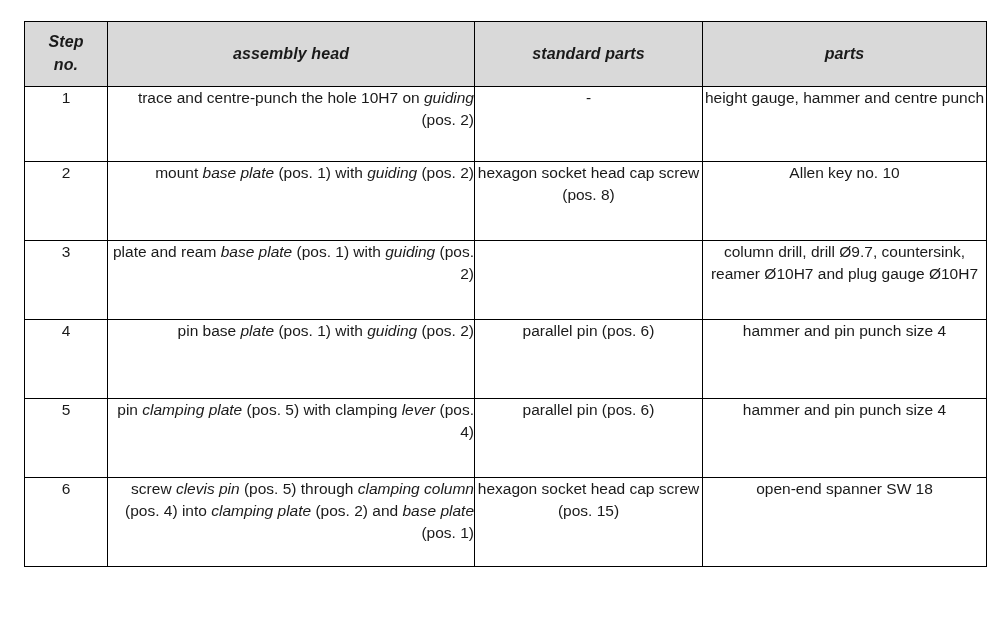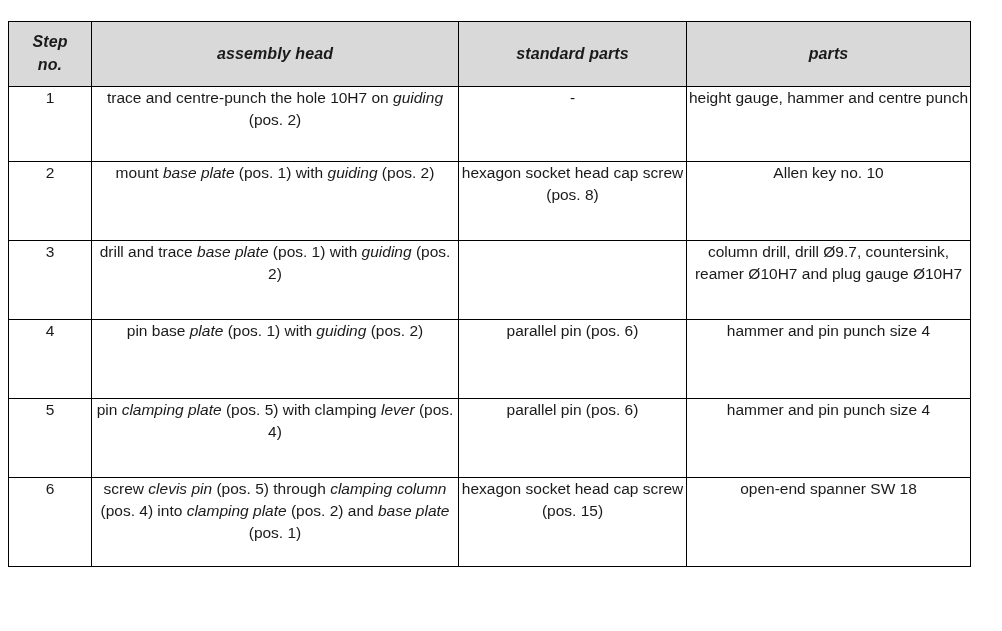--- a/index.html
+++ b/index.html
@@ -10,21 +10,21 @@
   body {
     width: 1002px;
     height: 631px;
     font-family: "Liberation Sans", sans-serif;
     color: #1a1a1a;
     overflow: hidden;
   }
 
   #table-wrap {
     position: absolute;
-    left: 8px;
+    left: 24px;
     top: 21px;
     width: 962px;
   }
 
   table.assembly-table {
     border-collapse: collapse;
     width: 962px;
     table-layout: fixed;
     background: #ffffff;
   }
@@ -56,21 +56,21 @@
     letter-spacing: 0.1px;
   }
   th.h-step { line-height: 1.28; }
 
   
   td.cell-step {
     text-align: center;
     padding: 9px 4px 6px 4px;
   }
   td.cell-asm {
-    text-align: center;
+    text-align: right;
     padding: 9px 10px 6px 12px;
   }
   td.cell-parts,
   td.cell-tools {
     text-align: center;
     padding: 9px 8px 6px 8px;
   }
 
   
   tr.r-0 td { height: 74px; }
@@ -118,21 +118,21 @@
           <td class="cell-step">2</td>
           <td class="cell-asm">
             <span class="cell-text"><span>mount </span><span class="em">base plate</span><span> (pos. 1) with </span><span class="em">guiding</span><span> (pos. 2)</span></span>
           </td>
           <td class="cell-parts">hexagon socket head cap screw (pos. 8)</td>
           <td class="cell-tools">Allen key no. 10</td>
         </tr>
         <tr class="r-2">
           <td class="cell-step">3</td>
           <td class="cell-asm">
-            <span class="cell-text"><span>drill and trace </span><span class="em">base plate</span><span> (pos. 1) with </span><span class="em">guiding</span><span> (pos. 2)</span></span>
+            <span class="cell-text"><span>plate and ream </span><span class="em">base plate</span><span> (pos. 1) with </span><span class="em">guiding</span><span> (pos. 2)</span></span>
           </td>
           <td class="cell-parts"></td>
           <td class="cell-tools">column drill, drill Ø9.7, countersink, reamer Ø10H7 and plug gauge Ø10H7</td>
         </tr>
         <tr class="r-3">
           <td class="cell-step">4</td>
           <td class="cell-asm">
             <span class="cell-text"><span>pin base </span><span class="em">plate</span><span> (pos. 1) with </span><span class="em">guiding</span><span> (pos. 2)</span></span>
           </td>
           <td class="cell-parts">parallel pin (pos. 6)</td>

